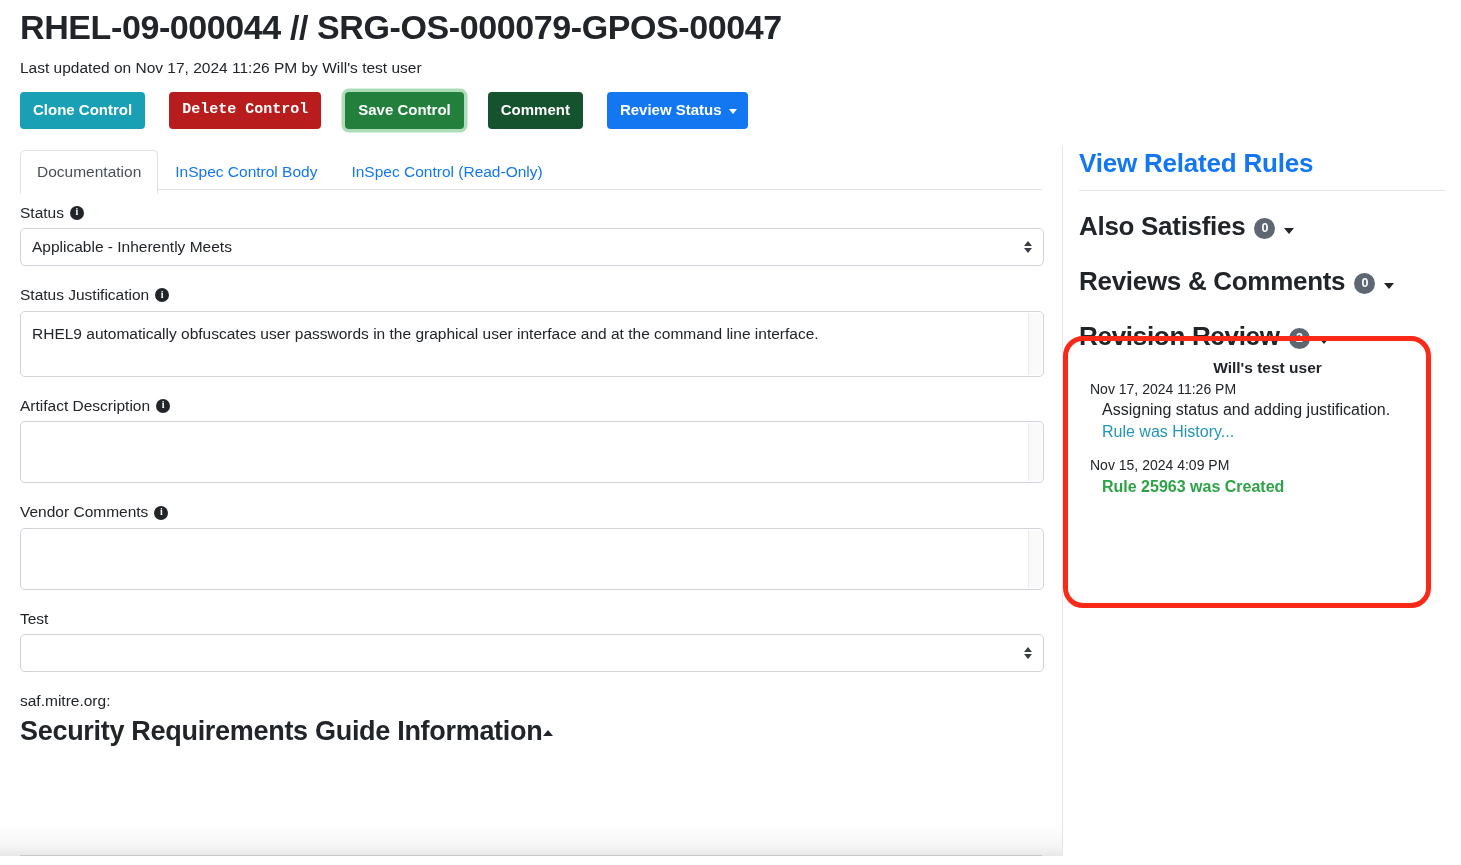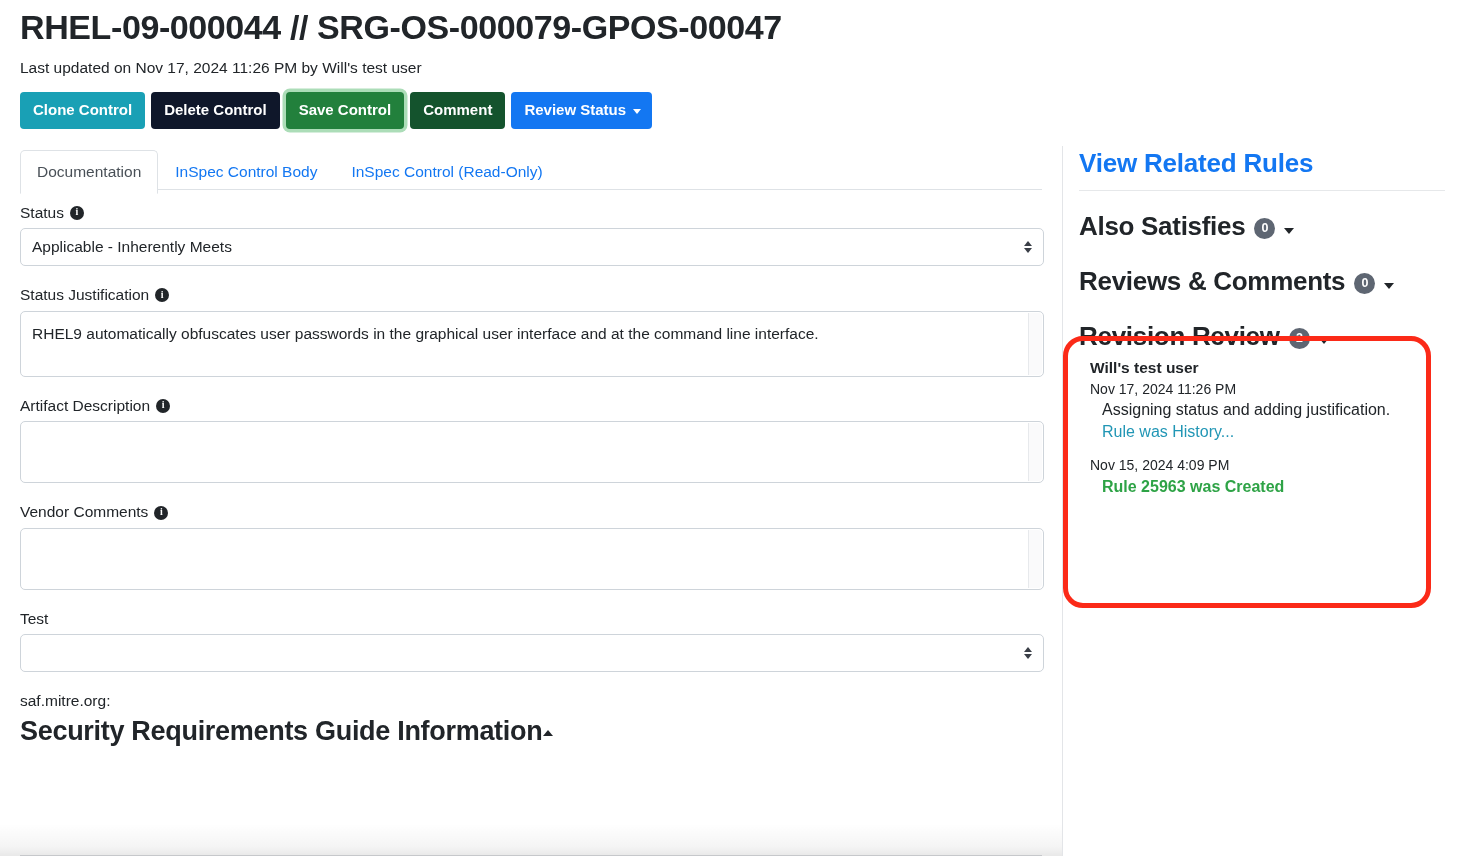--- a/index.html
+++ b/index.html
@@ -27,41 +27,41 @@
   .last-updated {
     font-size: 15.5px;
     color: #212529;
     margin-top: 10px;
   }
 
   
   .btn-bar {
     display: flex;
     align-items: center;
-    gap: 6px;
+    gap: 24px;
     margin-top: 15px;
     height: 38px;
   }
   .btn {
     border: none;
     border-radius: 4px;
     color: #fff;
     font-family: "Liberation Sans", sans-serif;
     font-size: 15px;
     font-weight: 600;
     padding: 8px 13px;
     cursor: pointer;
     line-height: 1.1;
     white-space: nowrap;
     height: 37px;
     display: inline-flex;
     align-items: center;
   }
   .btn-clone  { background: #19A0B5; }
-  .btn-delete { background: #0f172a; }
+  .btn-delete { background: #b91c1c; font-family: Liberation Mono, monospace; }
   .btn-save   { background: #22803C; box-shadow: 0 0 0 3.5px rgba(72,180,97,0.45); }
   .btn-comment{ background: #14532d; }
   .btn-review { background: #1377F2; padding-right: 26px; position: relative; }
   .caret-white {
     position: absolute; right: 11px; top: 50%; margin-top: -2px;
     width: 0; height: 0;
     border-left: 4.5px solid transparent;
     border-right: 4.5px solid transparent;
     border-top: 5px solid #ffffff;
   }
@@ -287,20 +287,21 @@
     pointer-events: none;
     z-index: 5;
   }
 
   .rev-body { padding-left: 11px; padding-top: 7px; }
   .rev-user {
     font-size: 15.5px;
     font-weight: 700;
     color: #212529;
     margin-bottom: 4px;
+    text-align: center;
   }
   .rev-date {
     font-size: 14px;
     color: #212529;
     margin-bottom: 2px;
   }
   .rev-text {
     font-size: 16px;
     color: #212529;
     padding-left: 12px;

